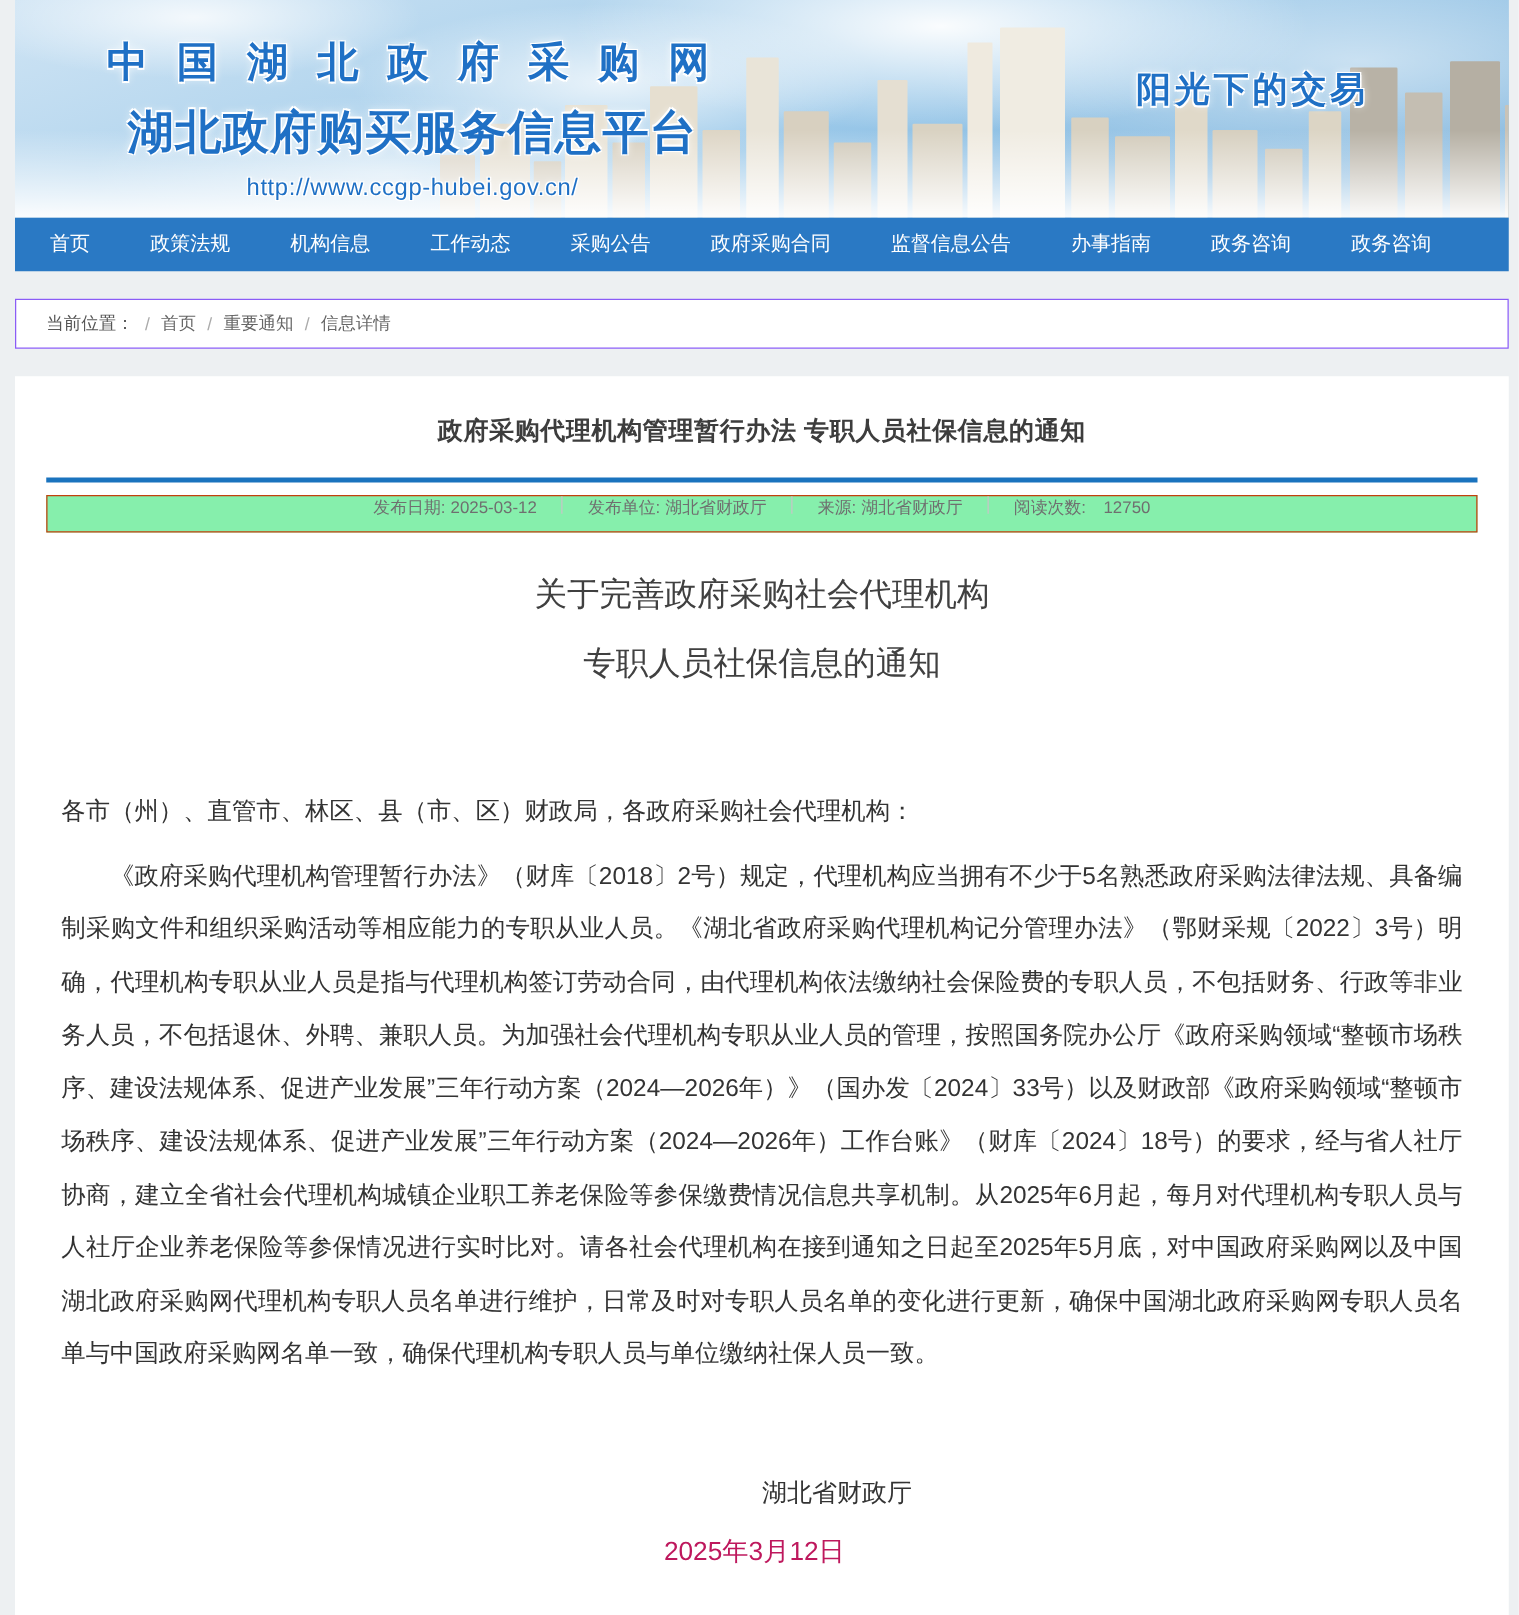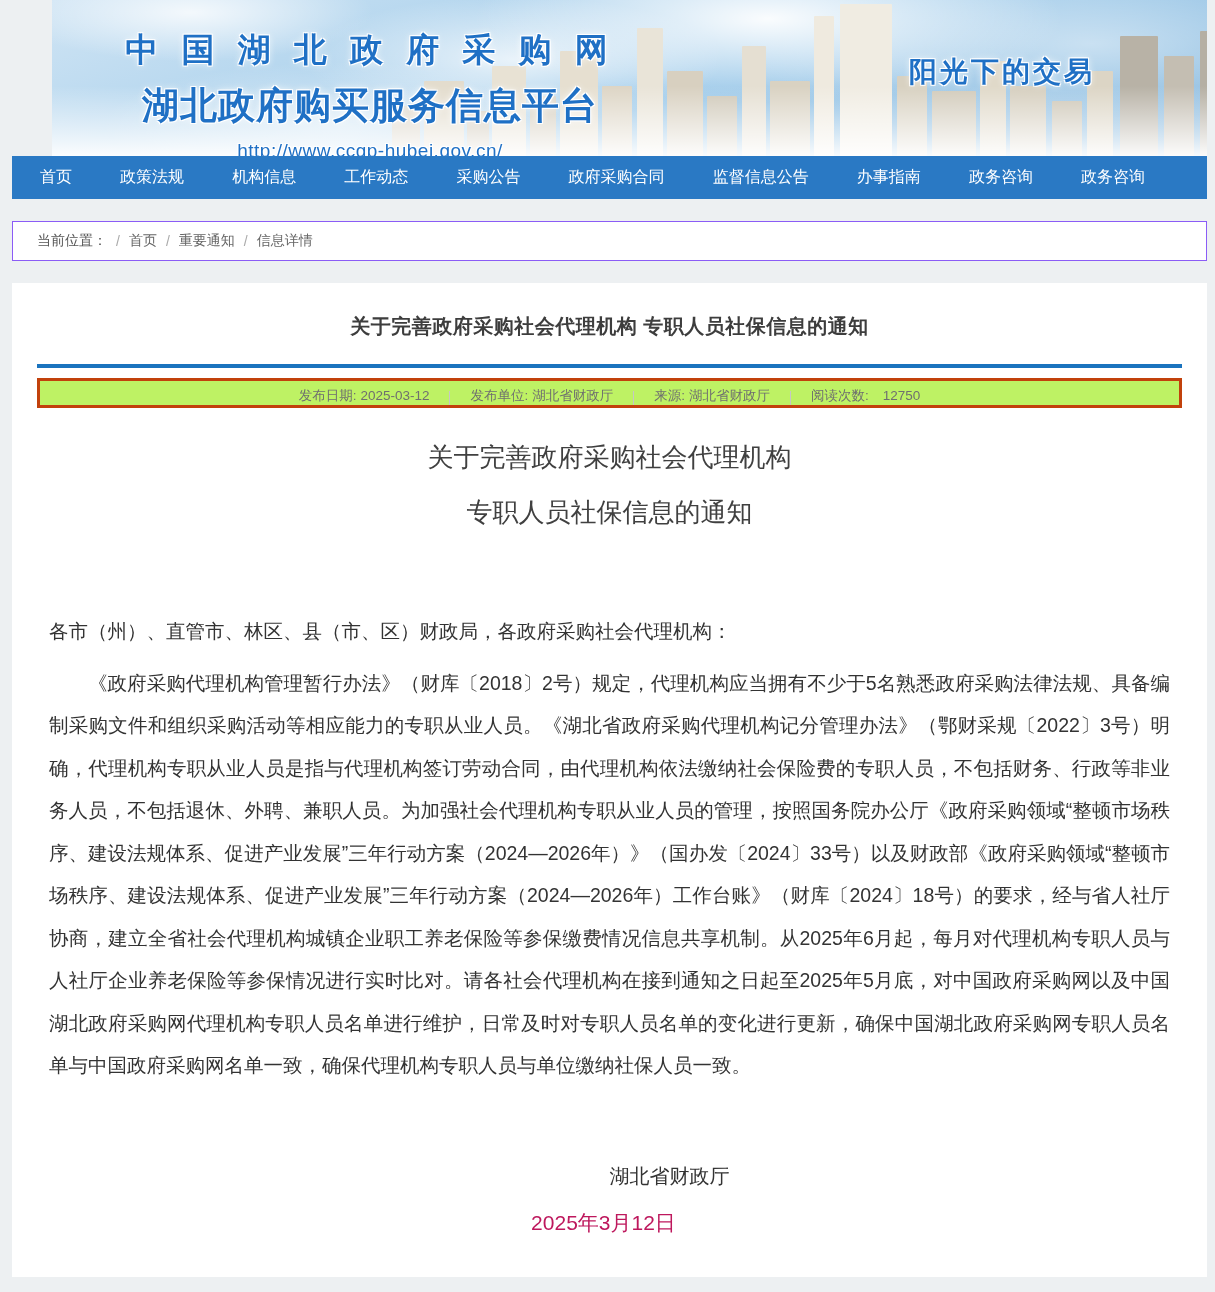--- a/index.html
+++ b/index.html
@@ -6,23 +6,22 @@
   html,body { width:1215px; height:1292px; overflow:hidden; }
   body {
     background:#edf0f2;
     font-family:"Liberation Sans","DejaVu Sans",sans-serif;
     color:#333;
   }
   .page { width:1195px; margin:0 8px 0 12px; }
 
   
   .banner {
-    position:relative; height:156px; overflow:hidden;
+    position:relative; height:174px; overflow:hidden;
     background:linear-gradient(160deg,#cfe4f4 0%,#b8d8ef 25%,#9ac8e9 55%,#7db4dd 85%,#6fa9d6 100%);
-    margin-left:40px;
   }
   .banner .clouds {
     position:absolute; inset:0;
     background:
       radial-gradient(ellipse 420px 120px at 62% 12%, rgba(255,255,255,.95), rgba(255,255,255,0) 70%),
       radial-gradient(ellipse 300px 90px at 40% 38%, rgba(255,255,255,.75), rgba(255,255,255,0) 70%),
       radial-gradient(ellipse 260px 70px at 12% 8%, rgba(255,255,255,.8), rgba(255,255,255,0) 70%),
       radial-gradient(ellipse 500px 140px at 90% 28%, rgba(255,255,255,.55), rgba(255,255,255,0) 70%),
       radial-gradient(ellipse 340px 90px at 25% 80%, rgba(255,255,255,.5), rgba(255,255,255,0) 70%);
   }
@@ -53,22 +52,22 @@
     display:flex; align-items:center; padding:0 24px; font-size:14px; color:#666; }
   .crumb-label { color:#555; }
   .bc-sep { color:#aaa; margin:0 9px; }
   .bc-link { color:#666; text-decoration:none; cursor:pointer; }
 
   
   .card { margin-top:22px; background:#fff; min-height:965px; padding:30px 25px 40px; }
   .list-title { text-align:center; font-size:20px; font-weight:600; color:#3d3d3d; letter-spacing:.5px; }
   .divider { height:4px; background:#1a73be; margin-top:24px; }
   .meta-bar {
-    margin-top:10px; background:#bef264; border:3px solid #c2410c; height:30px;
-    display:flex; align-items:flex-end; justify-content:center; font-size:13.5px; color:#6f6f6f;
+    margin-top:10px; background:#86efac; border:1px solid #c2410c; height:30px;
+    display:flex; align-items:flex-start; justify-content:center; font-size:13.5px; color:#6f6f6f;
   }
   .meta-item { white-space:nowrap; }
   .meta-val { margin-left:4px; }
   .pipe { display:inline-block; width:1px; height:14px; background:#c6c6c6; margin:0 20px; vertical-align:-2px; }
   .read-count { margin-left:14px; }
 
   .art-title { text-align:center; font-size:26px; color:#404040; line-height:55px; margin-top:22px; font-weight:400; }
 
   .article-body { margin:70px 12px 0; font-size:19.5px; line-height:42.5px; color:#333; text-align:justify; }
   .article-body p { margin-bottom:9px; }
@@ -140,21 +139,21 @@
         <span class="bc-sep">/</span>
         <a class="bc-link">首页</a>
         <span class="bc-sep">/</span>
         <a class="bc-link">重要通知</a>
         <span class="bc-sep">/</span>
         <a class="bc-link">信息详情</a>
       </span>
   </div>
 
   <div class="card">
-    <h1 class="list-title">关于完善政府采购社会代理机构 专职人员社保信息的通知</h1>
+    <h1 class="list-title">政府采购代理机构管理暂行办法 专职人员社保信息的通知</h1>
     <div class="divider"></div>
 
     <div class="meta-bar">
       <span class="meta-item">
         <span>发布日期:</span><span class="meta-val">2025-03-12</span>
       </span>
       <span class="pipe"></span>
       <span class="meta-item">
         <span>发布单位:</span><span class="meta-val">湖北省财政厅</span>
       </span>

